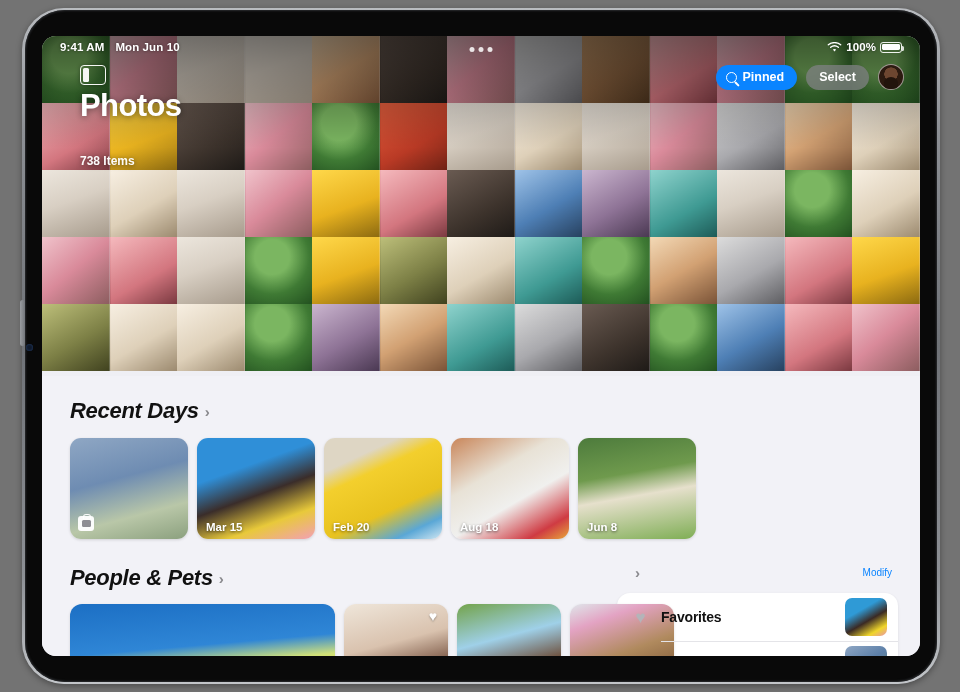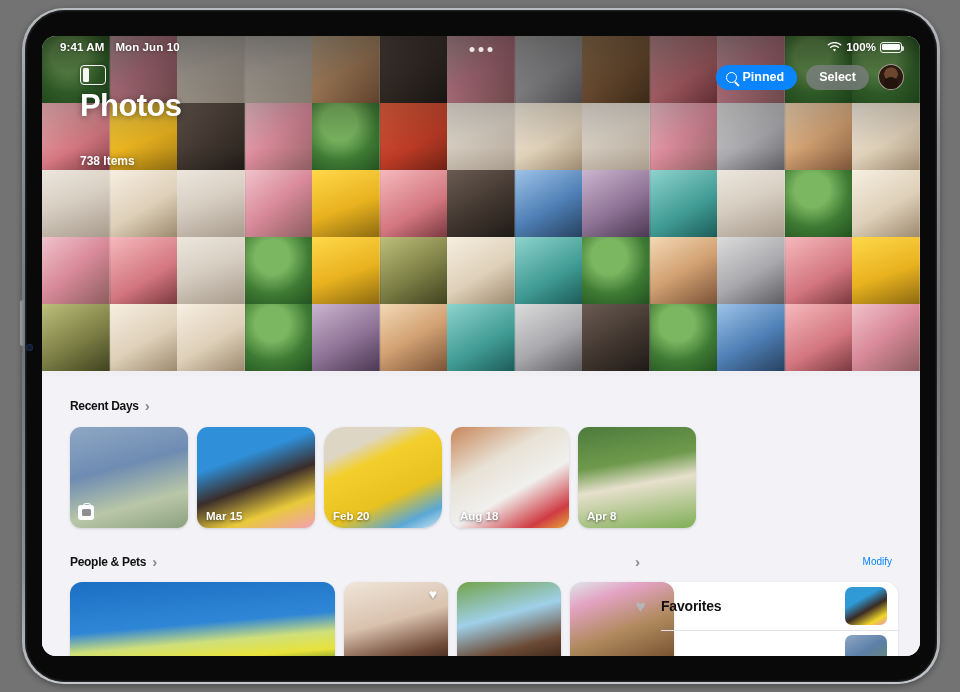--- a/index.html
+++ b/index.html
@@ -114,21 +114,21 @@
     content:""; position:absolute; left:19%; top:52%; width:62%; height:52%;
     border-radius:50% 50% 40% 40%; background:#22140c;
   }
 
   
   .content{
     position:absolute; left:0; top:340px; width:878px; height:280px;
     background:#f2f2f7; overflow:hidden;
   }
   .sec-head{ display:flex; align-items:center; gap:6px; padding:0 28px; }
-  .sec-title{ font-size:12px; font-weight:700; color:#111; letter-spacing:-.3px; }
+  .sec-title{ font-size:22px; font-weight:700; color:#111; letter-spacing:-.3px;font-style:italic; }
   .chev{ font-size:15px; color:#8a8a8e; font-weight:600; line-height:1; }
   .sec-right{ margin-left:auto; color:#0a84ff; font-size:10px; font-weight:500; cursor:pointer; }
 
   
   .recent-wrap{ padding-top:22px; }
   .recent-row{ display:flex; gap:9px; padding:14px 0 0 28px; }
   .rd-card{
     flex:0 0 auto; width:118px; height:101px; border-radius:11px; overflow:hidden;
     position:relative; background-size:cover; background-position:center; cursor:pointer;
     box-shadow:0 1px 3px rgba(0,0,0,.14);
@@ -187,21 +187,21 @@
   .p-gray{ background-image:linear-gradient(150deg,#dcdcdc 0%,#a9a9ad 55%,#5d5d61 100%);}
   .p-brown{ background-image:linear-gradient(150deg,#c79a6c 0%,#8b6340 55%,#4b331d 100%);}
   .p-blue2{ background-image:linear-gradient(150deg,#9fc3e8 0%,#4e7fb5 55%,#27415f 100%);}
   .p-olive{ background-image:linear-gradient(150deg,#bdbf7a 0%,#7d8046 55%,#40421f 100%);}
   .p-rose{ background-image:linear-gradient(150deg,#f5b9bd 0%,#d3767f 60%,#7a3940 100%);}
   .p-cream{ background-image:linear-gradient(150deg,#f7efe2 0%,#ded0b9 55%,#9c8a6f 100%);}
   .p-mauve{ background-image:linear-gradient(150deg,#cbb6cf 0%,#8e7396 55%,#4a3852 100%);}
 
   .c-knit{ background-image:linear-gradient(165deg,#8fa7c4 0%,#6e8cb2 40%,#b9c7a8 72%,#8ba07e 100%);}
   .c-kids{ background-image:linear-gradient(160deg,#2f8fd8 0%,#2f8fd8 32%,#3a2d2a 55%,#e8c93a 78%,#f2a0b5 100%);}
-  .c-hood{ background-image:linear-gradient(155deg,#ded6c4 0%,#ded6c4 22%,#f3cf2d 36%,#e8c21f 66%,#5aa7d6 86%,#cfe6f2 100%);border-radius:20px;}
+  .c-hood{ background-image:linear-gradient(155deg,#ded6c4 0%,#ded6c4 22%,#f3cf2d 36%,#e8c21f 66%,#5aa7d6 86%,#cfe6f2 100%);}
   .c-food{ background-image:linear-gradient(150deg,#c9865a 0%,#e8e2d6 35%,#f0f0ee 60%,#cf3b43 86%,#e8a63a 100%);}
   .c-pizza{ background-image:radial-gradient(circle at 50% 58%,#e9e2d0 0 13%,#c2402e 14% 34%,#d9a96a 36% 46%,#1fa8e0 48% 100%);}
   .c-fam{ background-image:linear-gradient(150deg,#6f9a4d 0%,#7a4b3a 40%,#d9683c 70%,#8b2f35 100%);}
   .c-dog{ background-image:linear-gradient(170deg,#4d7b3c 0%,#6f9a4d 36%,#e6e0cc 56%,#7fae55 100%);}
 
   .f-pp1{ background-image:linear-gradient(175deg,#1c6fc4 0%,#2f86d6 48%,#cfe07a 66%,#e8e23a 82%,#3b6e2a 100%);}
   .f-pp2{ background-image:linear-gradient(165deg,#efe6da 0%,#d9c2ae 45%,#6f4a38 78%,#2e1c14 100%);}
   .f-pp3{ background-image:linear-gradient(165deg,#73a34a 0%,#9fd0e8 40%,#6b4a35 72%,#2c1b11 100%);}
   .f-pp4{ background-image:linear-gradient(160deg,#dfe6ea 0%,#e3a3c3 22%,#b08a5e 55%,#6a4526 100%);}
   .t-fav{ background-image:linear-gradient(150deg,#2f9ad6 0%,#2f9ad6 34%,#3a2a24 58%,#f0d62a 82%,#e896ad 100%);}
@@ -342,21 +342,21 @@
             <div class="rd-card c-kids">
               <div class="rd-label">Mar 15</div>
             </div>
             <div class="rd-card c-hood">
               <div class="rd-label">Feb 20</div>
             </div>
             <div class="rd-card c-food">
               <div class="rd-label">Aug 18</div>
             </div>
             <div class="rd-card c-dog">
-              <div class="rd-label">Apr 8</div>
+              <div class="rd-label">Jun 8</div>
             </div>
           </div>
       </div>
 
       <div class="lower">
         <div class="lower-left">
           <div class="sec-head">
             <span class="sec-title">People &amp; Pets</span>
             <span class="chev">›</span>
           </div>

